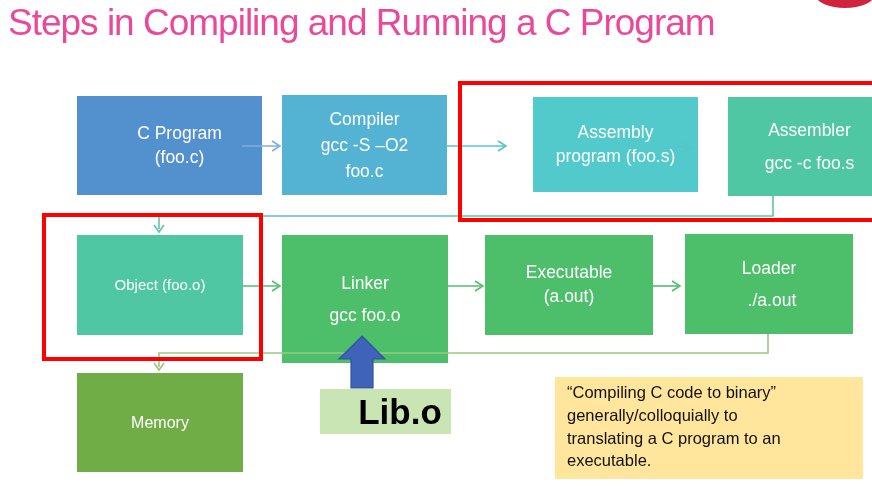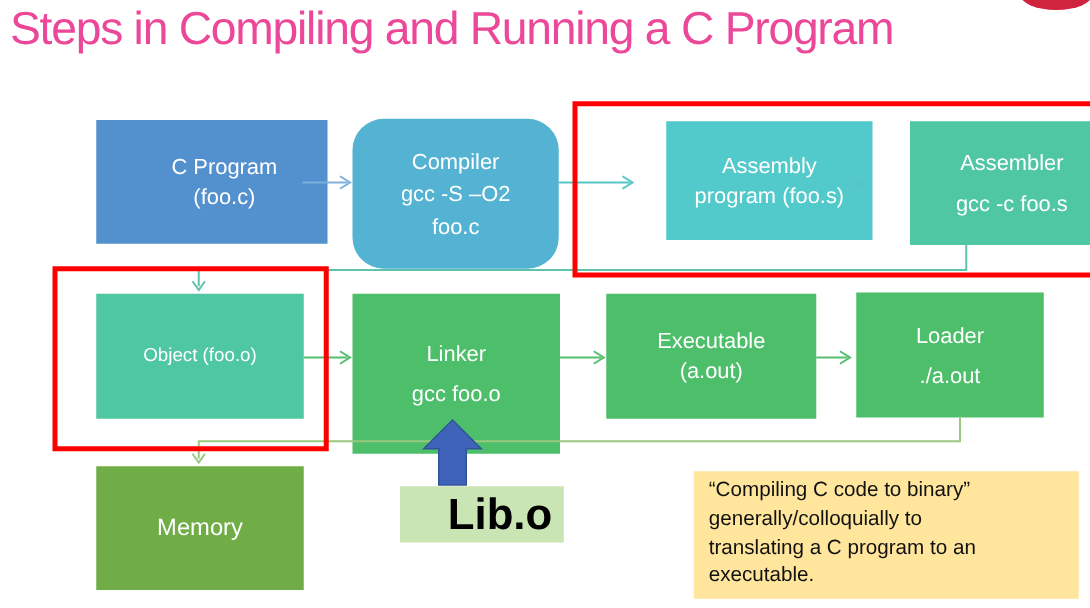--- a/index.html
+++ b/index.html
@@ -17,28 +17,28 @@
     border-radius:50%;background:var(--badge_red);
   }
   .box{
     position:absolute;display:flex;align-items:center;justify-content:center;
     color:#fff;text-align:center;font-size:17.5px;line-height:1.35;
     white-space:pre-line;z-index:1;
   }
   .gap2{line-height:1.85;}
   .gap15{line-height:1.5;}
   .b-cprogram{left:77px;top:96px;width:165px;height:99px;background:var(--box_c_program);padding-left:20px;}
-  .b-compiler{left:282px;top:95px;width:165px;height:120px;background:var(--box_compiler);border-radius:25px;}
+  .b-compiler{left:282px;top:95px;width:165px;height:100px;background:var(--box_compiler);}
   .b-assembly{left:533px;top:97px;width:165px;height:95px;background:var(--box_assembly);}
   .b-assembler{left:728px;top:97px;width:163px;height:99px;background:var(--box_assembler);}
   .b-object{left:77px;top:235px;width:166px;height:100px;background:var(--box_object);font-size:15px;}
   .b-linker{left:282px;top:235px;width:166px;height:128px;background:var(--box_green);}
   .b-executable{left:485px;top:235px;width:168px;height:100px;background:var(--box_green);}
-  .b-loader{left:685px;top:234px;width:150px;height:100px;background:var(--box_green);}
-  .b-memory{left:77px;top:373px;width:166px;height:99px;background:var(--box_memory);font-size:19px;}
+  .b-loader{left:685px;top:234px;width:168px;height:100px;background:var(--box_green);text-align:right;}
+  .b-memory{left:77px;top:373px;width:166px;height:99px;background:var(--box_memory);font-size:16px;}
   .connectors{position:absolute;left:0;top:0;width:872px;height:486px;z-index:2;pointer-events:none;}
   .connectors *{fill:none;stroke-width:1.6px;}
   .c-blue{stroke:var(--arrow_blue_light);}
   .c-teal{stroke:var(--arrow_teal);}
   .c-tealline{stroke:var(--line_teal);}
   .c-green{stroke:var(--arrow_green);}
   .c-greenline{stroke:var(--line_green);}
   .bigarrow{position:absolute;left:0;top:0;width:872px;height:486px;z-index:3;pointer-events:none;}
   .bigarrow polygon{fill:var(--big_arrow_blue);stroke:#30549C;stroke-width:1.2px;}
   .redrect{position:absolute;border:4px solid var(--highlight_red);box-sizing:border-box;z-index:4;background:transparent;}

